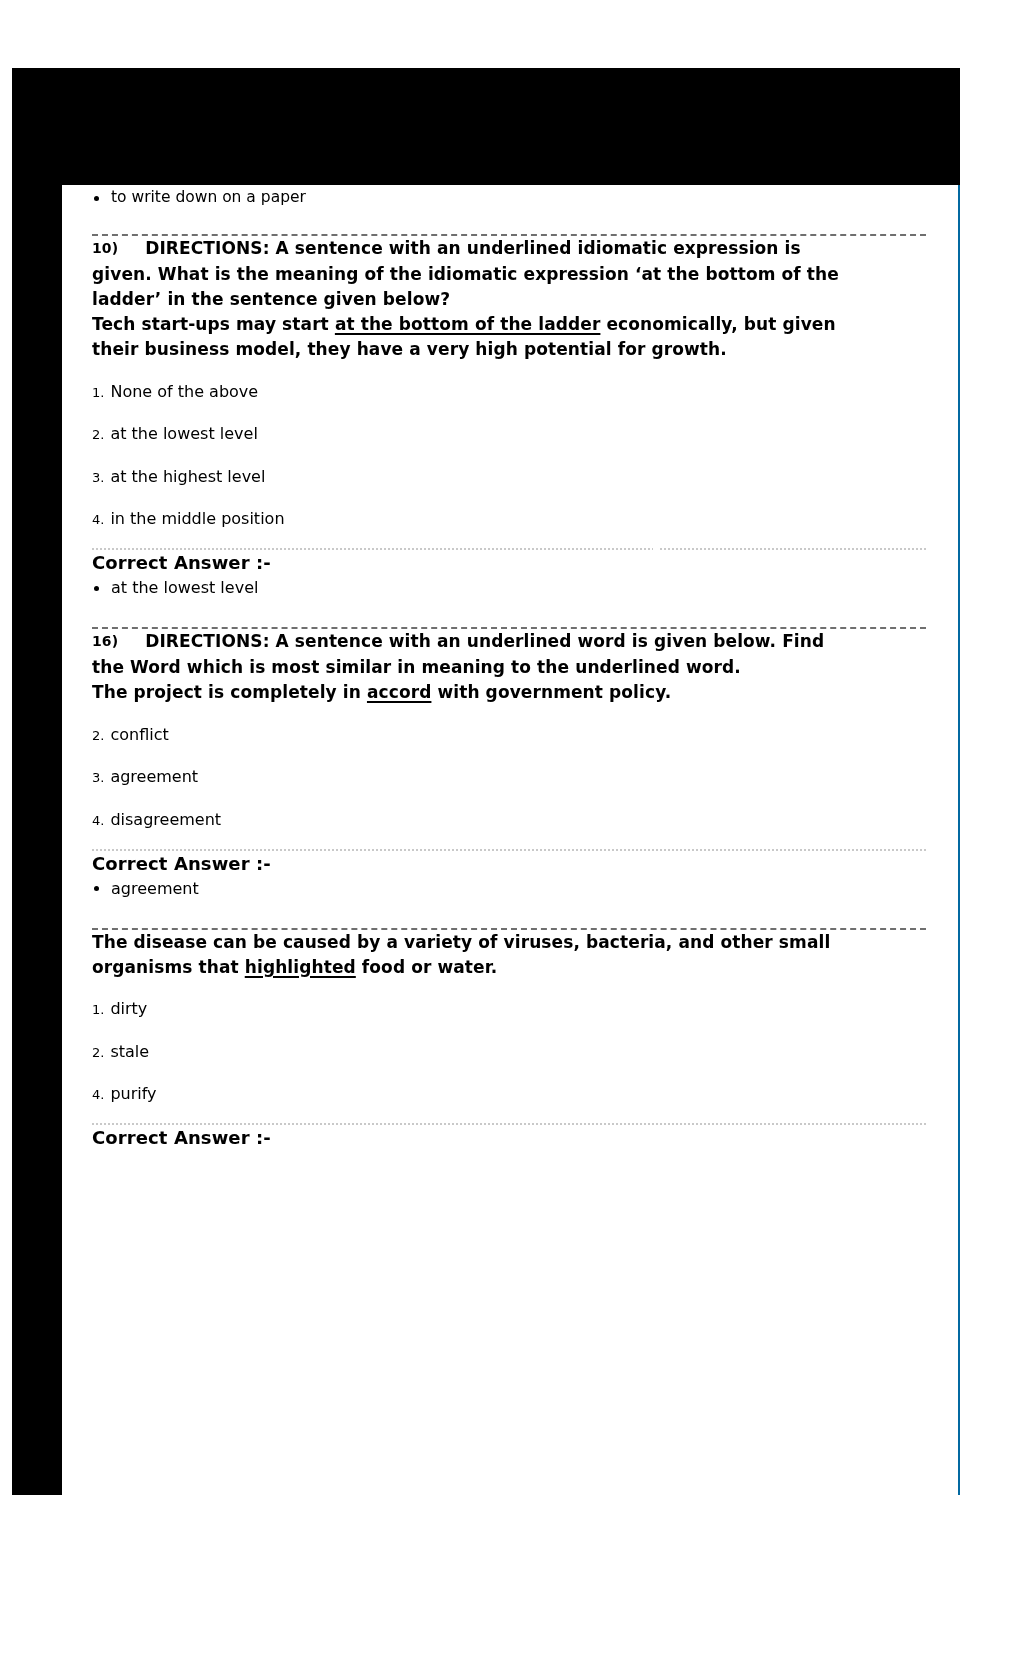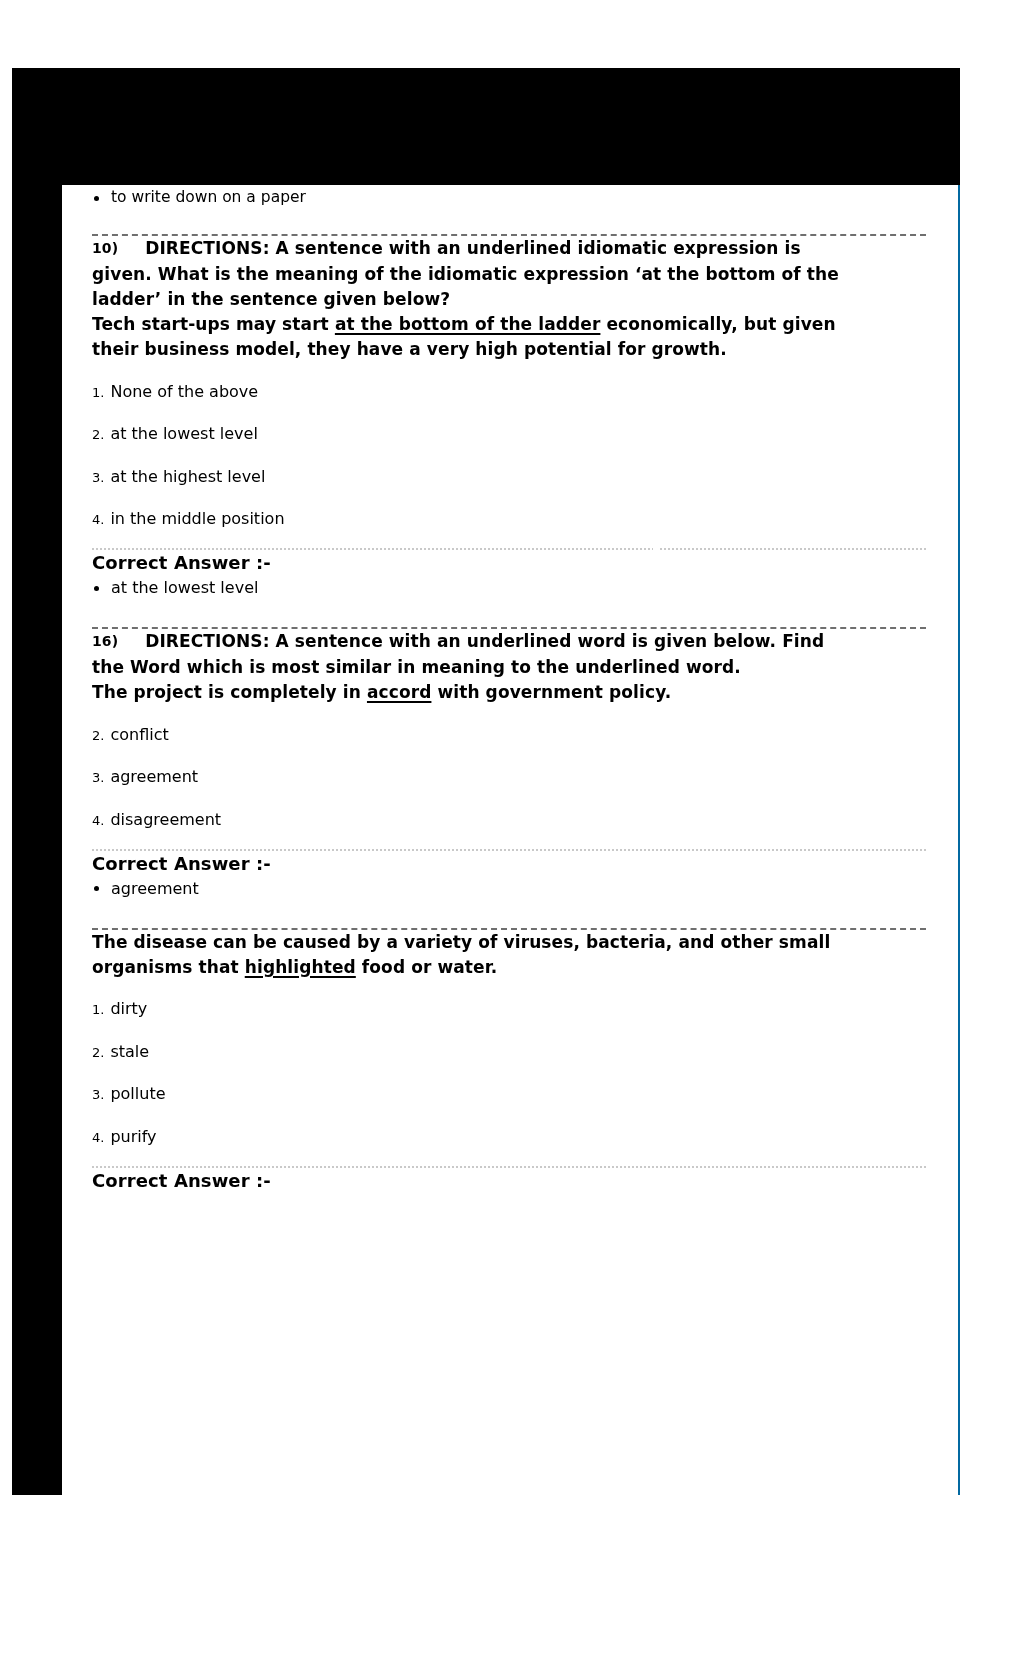--- a/index.html
+++ b/index.html
@@ -108,21 +108,20 @@
     </section>
 
     <div class="sep-dash"></div>
 
     <section>
       <p class="row q-sentence"><span>The disease can be caused by a variety of viruses, bacteria, and other small
 organisms that </span><span class="underlined">highlighted</span><span> food or water.</span></p>
       <div class="options">
         <p class="row option"><span class="opt-num">1.</span><span class="opt-text">dirty</span></p>
         <p class="row option"><span class="opt-num">2.</span><span class="opt-text">stale</span></p>
-        <p class="row option"><span class="opt-num">3.</span><span class="opt-text">pollute</span></p>
         <p class="row option"><span class="opt-num">4.</span><span class="opt-text">purify</span></p>
       </div>
       <div class="sep-dot"></div>
       <p class="row ca-label">Correct Answer :-</p>
     </section>
 
   </div>
 </div>
 
 </body></html>

